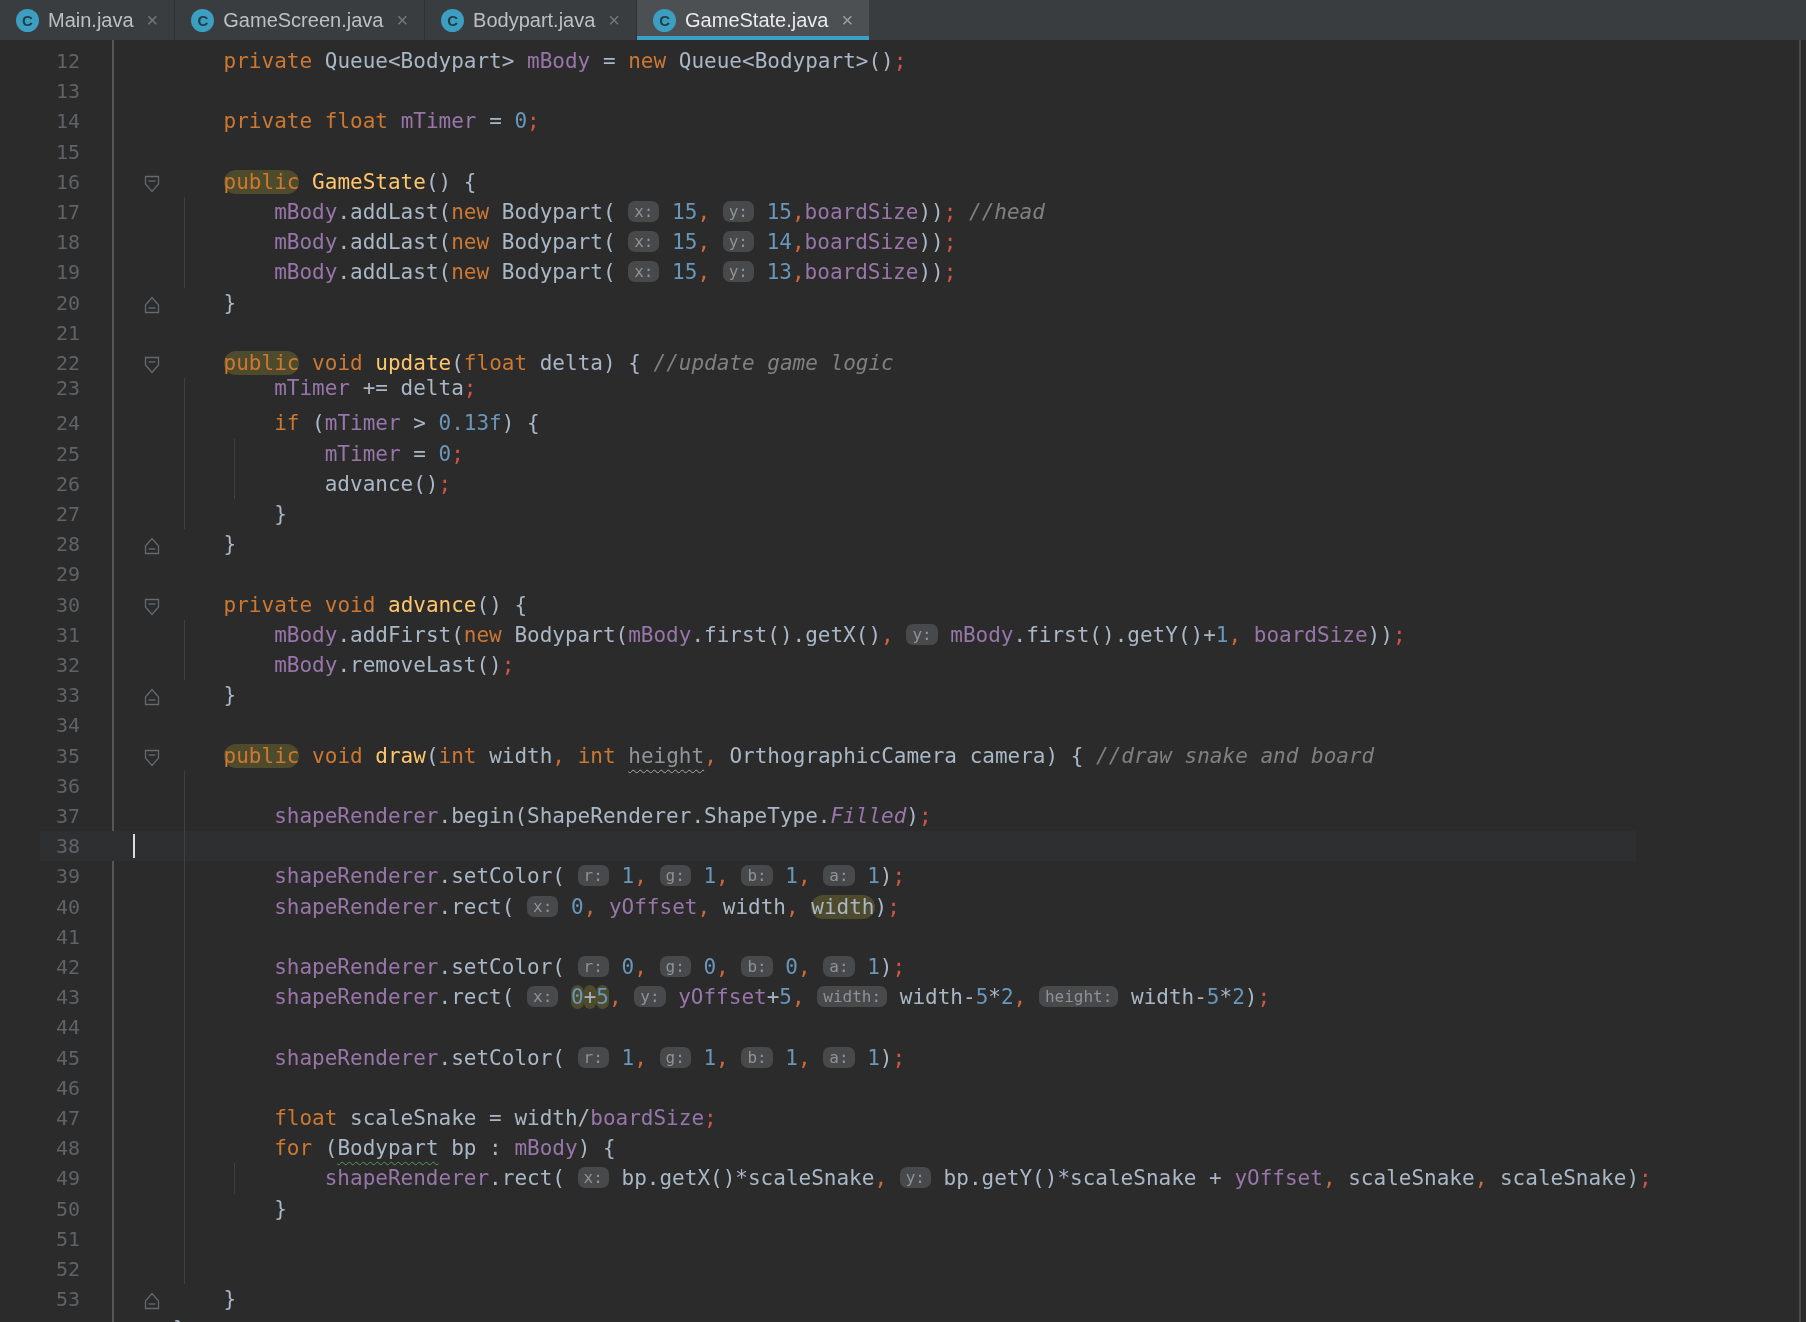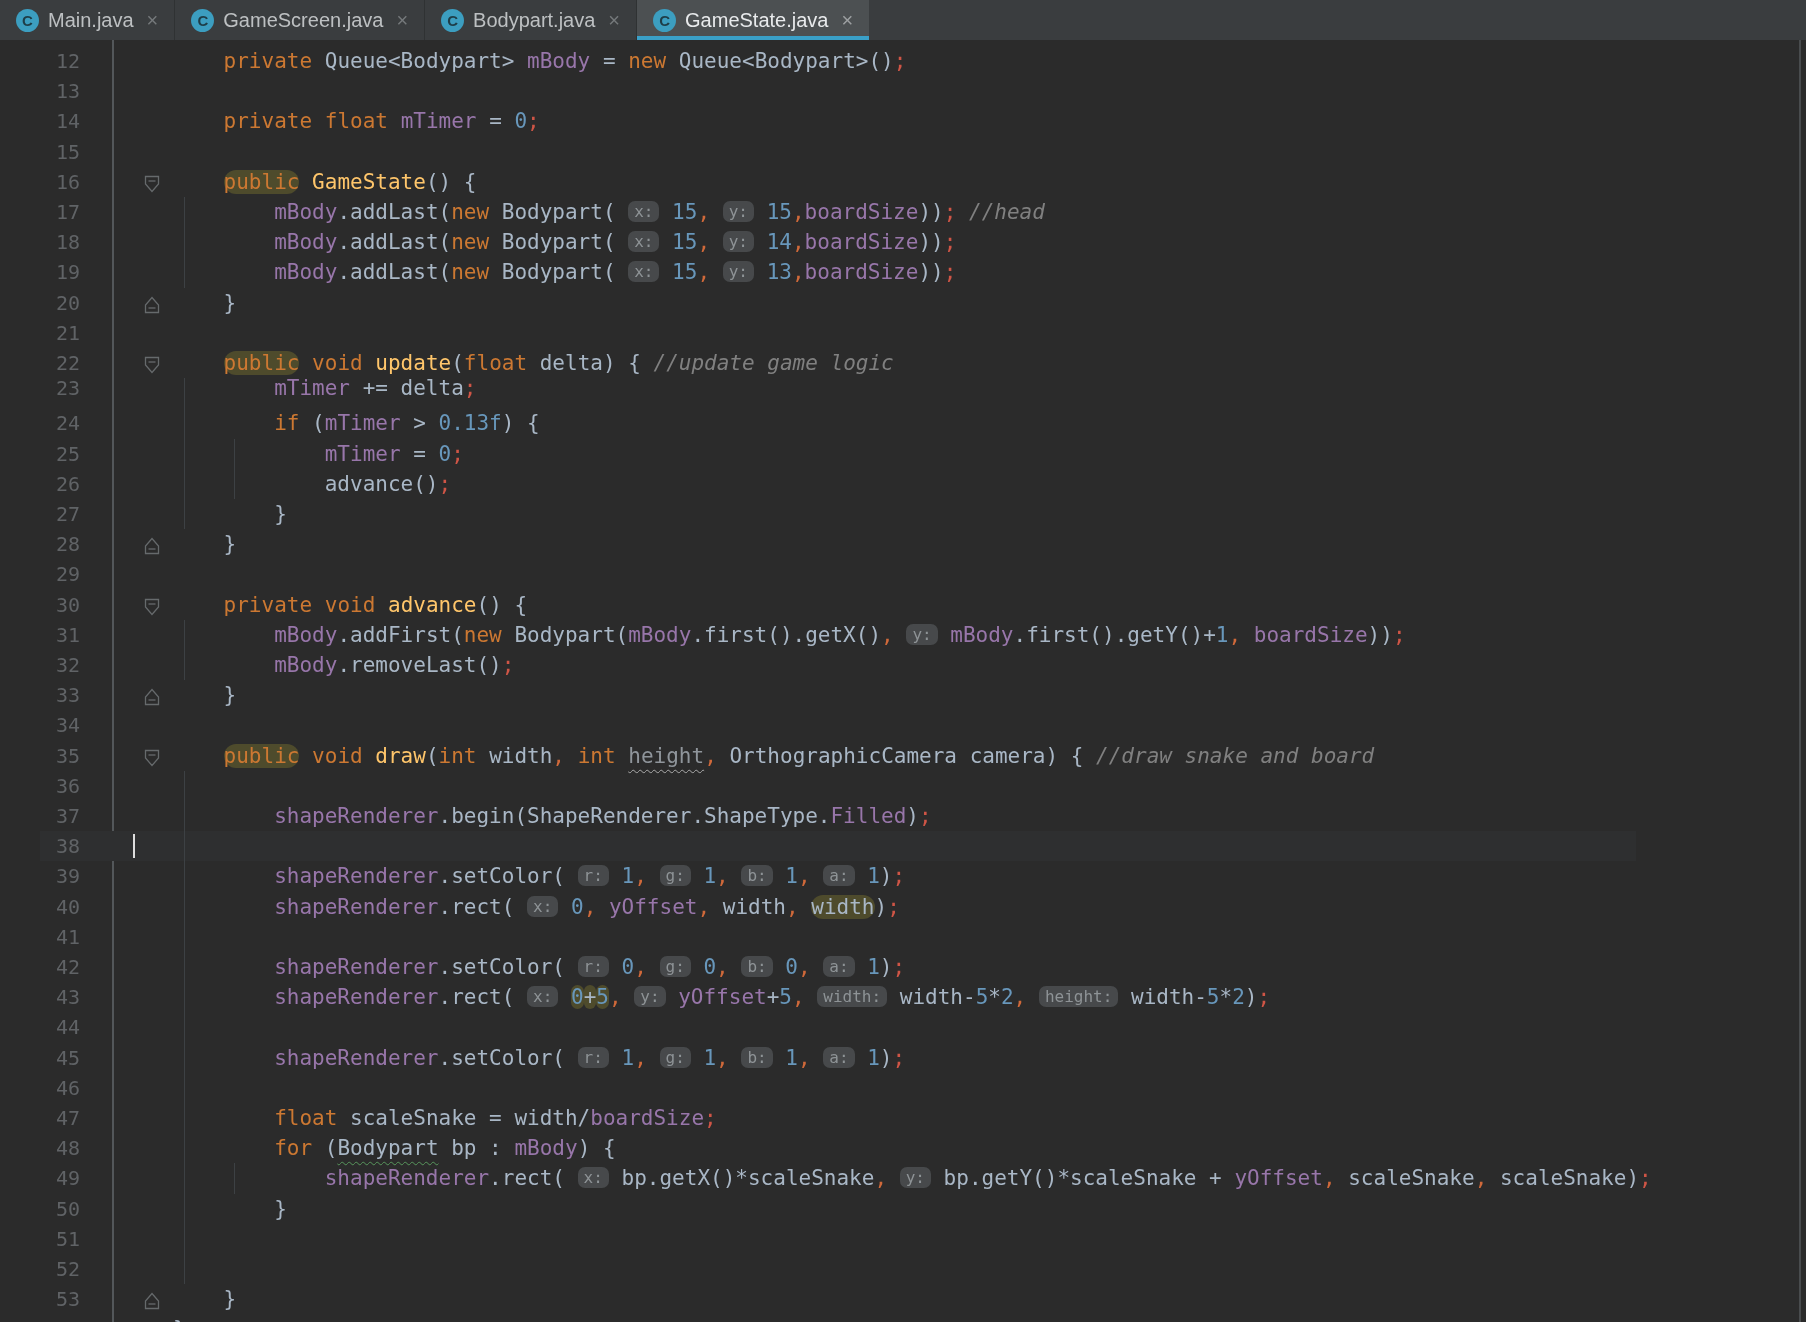--- a/index.html
+++ b/index.html
@@ -47,21 +47,21 @@
     position:absolute; left:0; top:0; width:40px; text-align:right; color:var(--linenum);
     font:20px/30.2px "DejaVu Sans Mono", monospace;
   }
   .codetxt{
     position:absolute; left:133px; top:0; white-space:pre;
     font:21px/30.2px "DejaVu Sans Mono", monospace; color:var(--deftext);
   }
   .foldic{ position:absolute; left:104px; top:6px; width:16px; height:18px; }
 
   .tk-def{color:var(--deftext);} .tk-kw{color:var(--kw);} .tk-mth{color:var(--mth);}
-  .tk-fld{color:var(--fld);} .tk-fldi{color:var(--fld); }
+  .tk-fld{color:var(--fld);} .tk-fldi{color:var(--fld); font-style:italic;}
   .tk-num{color:var(--num);} .tk-cmt{color:var(--cmt);font-style:italic;}
   .tk-comma{color:var(--comma);} .tk-semi{color:var(--semi);}
   .tk-unu{color:var(--unused); text-decoration:underline; text-decoration-style:wavy;
     text-decoration-color:var(--graysq); text-decoration-thickness:1px; text-underline-offset:6px;}
   .tk-spell{color:var(--deftext); text-decoration:underline; text-decoration-style:wavy;
     text-decoration-color:var(--greensq); text-decoration-thickness:1px; text-underline-offset:6px;}
   .hlbg{ background:var(--hl); border-radius:12px; }
   .hint{
     display:inline-block; background:var(--hintbg); color:var(--hinttext);
     font:16px/21px "DejaVu Sans Mono", monospace; padding:0 6px; border-radius:7px;

